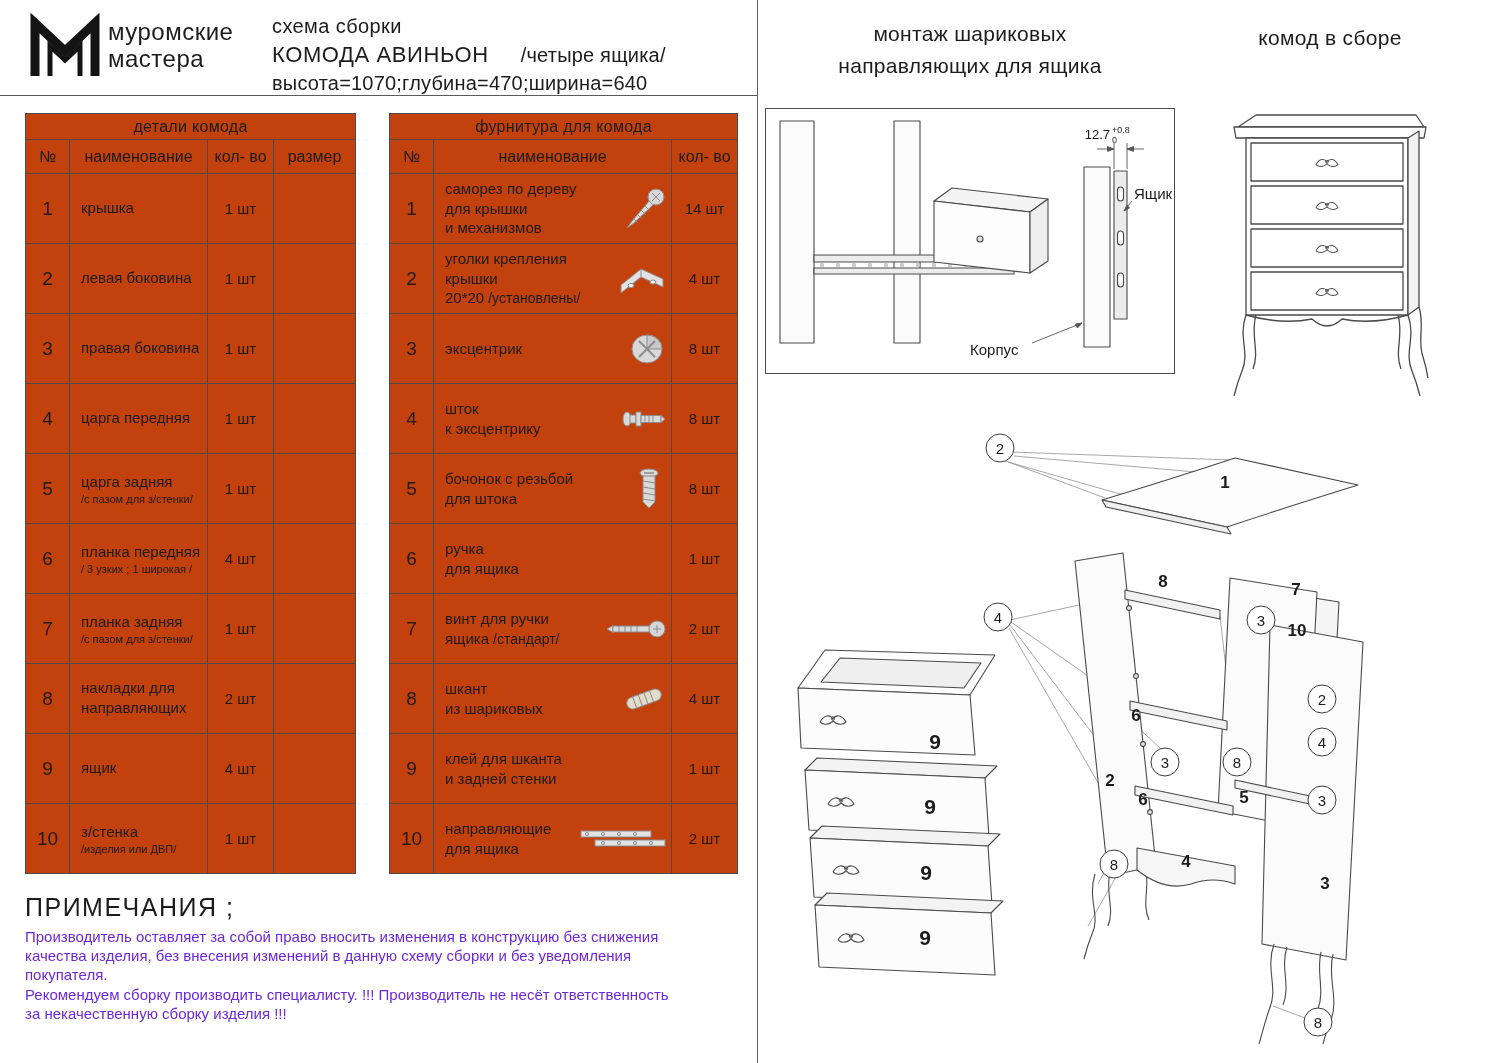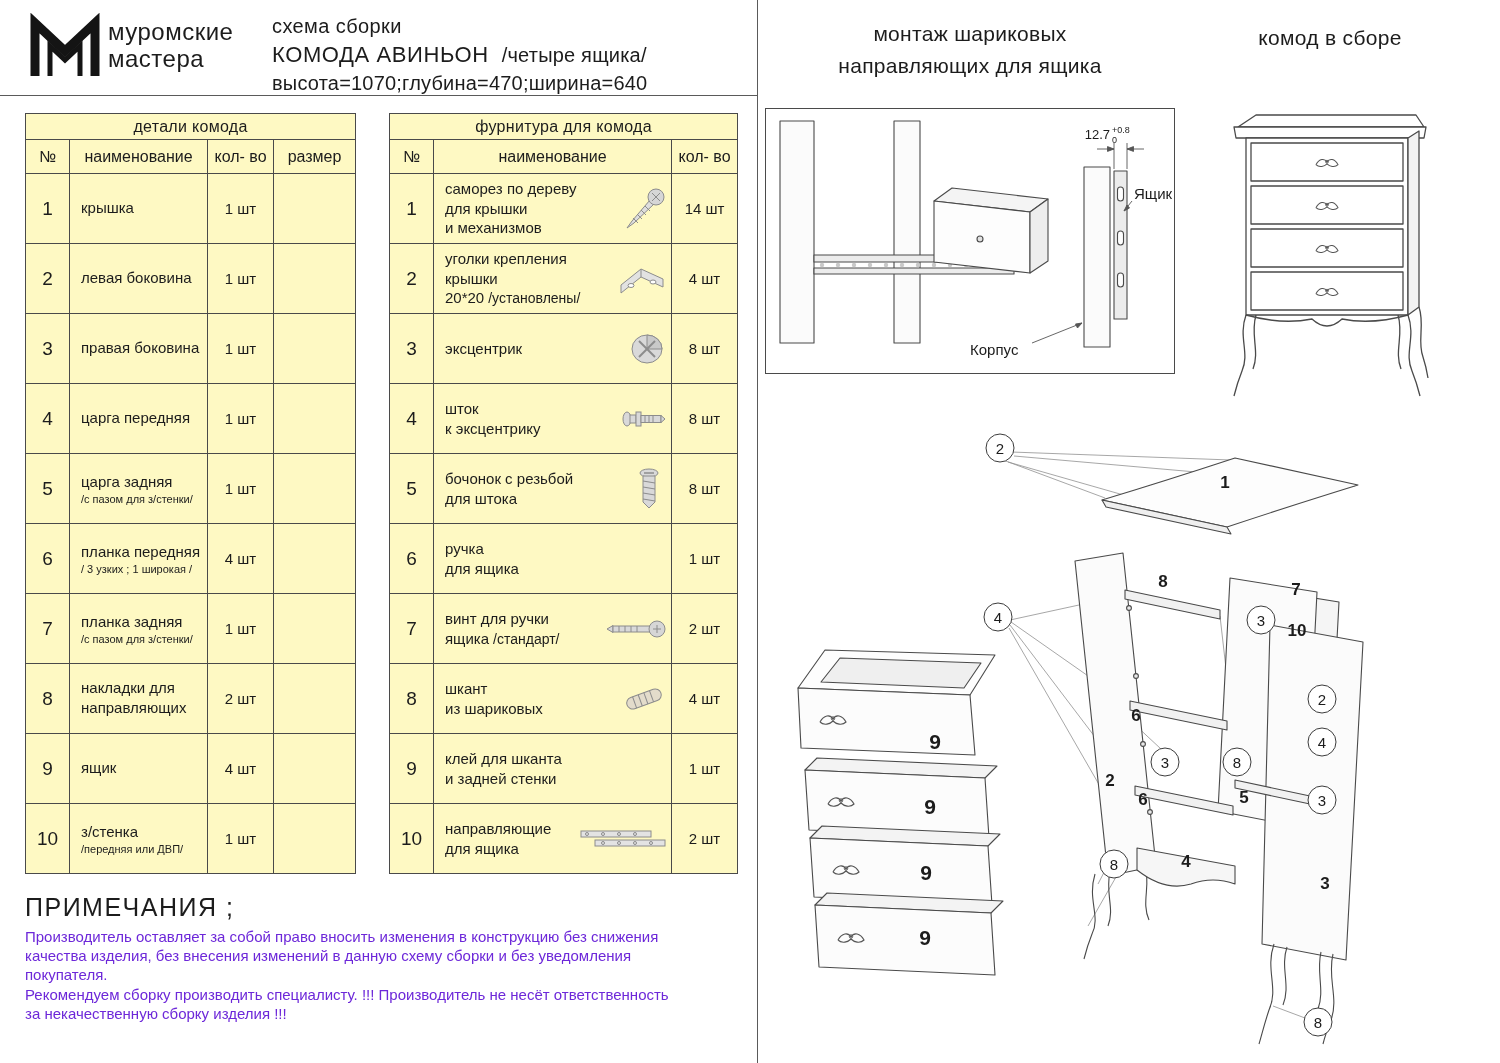--- a/index.html
+++ b/index.html
@@ -6,25 +6,25 @@
   html,body { background:#ffffff; }
   body { font-family:"Liberation Sans","DejaVu Sans",sans-serif; color:#1c1c1c; }
   .page { position:relative; width:1500px; height:1063px; background:#fff; overflow:hidden; }
   .abs { position:absolute; }
   .vline { position:absolute; left:757px; top:0; width:1px; height:1063px; background:#5a5a5a; }
   .hline { position:absolute; left:0; top:95px; width:757px; height:1px; background:#5a5a5a; }
 
   .brand-name { white-space:pre-line; font-size:24px; line-height:1.14; letter-spacing:.5px; }
   .doc-type { font-size:20px; letter-spacing:.4px; }
   .product-line { font-size:22px; margin-top:4px; letter-spacing:.6px; }
-  .product-line .variant { margin-left:13px; font-size:20px; letter-spacing:.2px; }
+  .product-line .variant { margin-left:32px; font-size:20px; letter-spacing:.2px; }
   .dims { font-size:20px; margin-top:4px; letter-spacing:.2px; }
   .sec-title { text-align:center; font-size:21px; line-height:1.5; white-space:pre-line; letter-spacing:.3px; }
 
-  table.tbl { position:absolute; border-collapse:collapse; table-layout:fixed; background:#fef9c3; }
+  table.tbl { position:absolute; border-collapse:collapse; table-layout:fixed; background:#c2410c; }
   .tbl th, .tbl td { border:1px solid #4a4a4a; font-weight:400; }
   .tbl .title-row th { height:26px; font-size:16px; letter-spacing:.3px; }
   .tbl .head-row th { height:34px; font-size:16px; }
   .tbl tbody td { height:70px; vertical-align:middle; }
   .c-num { text-align:center; font-weight:700; font-size:19px; }
   .c-name { padding:4px 0 4px 11px; font-size:15px; }
   .nm-wrap, .nm { white-space:pre-line; line-height:1.3; }
   .sub { font-size:11px; margin-top:2px; white-space:pre-line; }
   .small-inline { font-size:14px; margin-left:4px; }
   .c-qty { text-align:center; font-size:15px; }
@@ -180,21 +180,21 @@
             <div class="nm">ящик</div>
             <div class="sub"></div>
           </td>
           <td class="c-qty">4 шт</td>
           <td class="c-size"></td>
         </tr>
       <tr>
           <td class="c-num">10</td>
           <td class="c-name">
             <div class="nm">з/стенка</div>
-            <div class="sub">/передняя или ДВП/</div>
+            <div class="sub">/изделия или ДВП/</div>
           </td>
           <td class="c-qty">1 шт</td>
           <td class="c-size"></td>
         </tr>
     </tbody>
   </table>
 
   <table class="tbl" style="left:389px; top:113px; width:348px;">
     <colgroup>
         <col style="width:44px">

